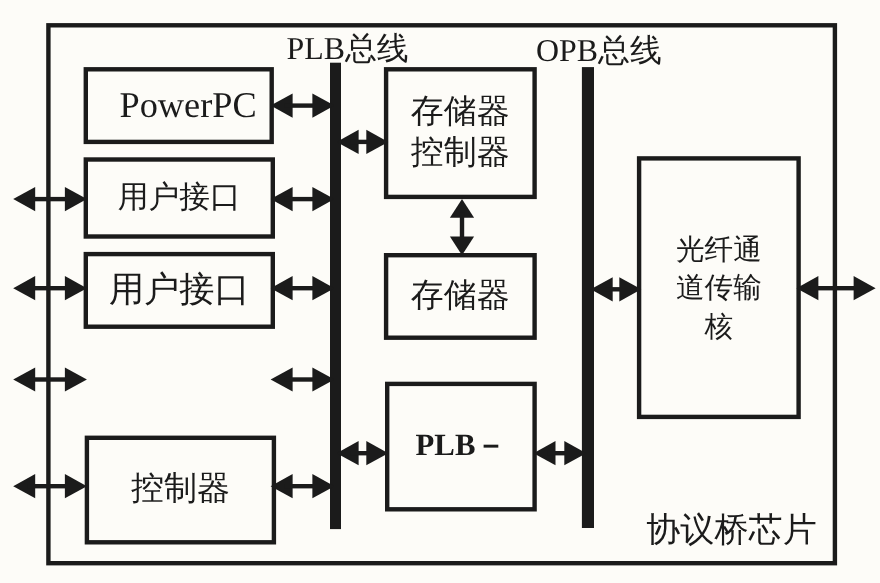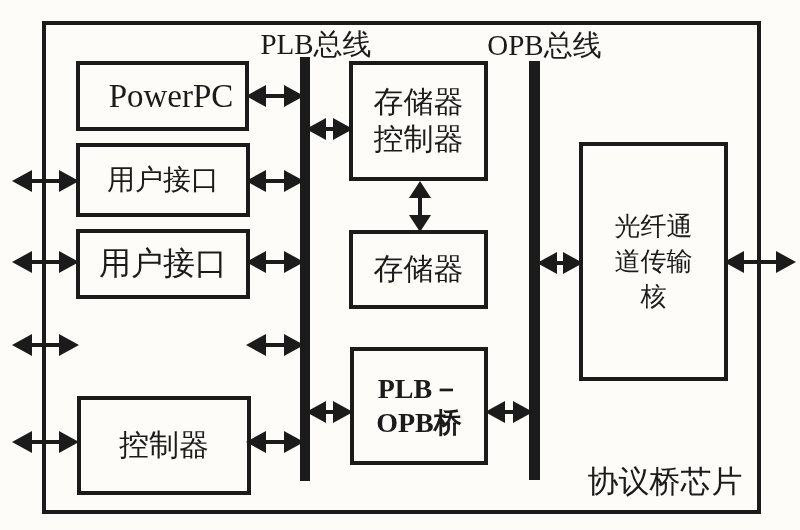--- a/index.html
+++ b/index.html
@@ -100,21 +100,20 @@
 
   <div class="box" style="left:349px;top:61px;width:139px;height:120px;font-size:30px;">
     <span>存储器</span>
     <span>控制器</span>
   </div>
   <div class="box" style="left:349px;top:230px;width:139px;height:79px;font-size:30px;">
     <span>存储器</span>
   </div>
   <div class="box" style="left:350px;top:347px;width:138px;height:118px;font-size:28px;font-weight:bold;">
     <span>PLB－</span>
-    <span>OPB桥</span>
   </div>
 
   <div class="box" style="left:579px;top:142px;width:149px;height:239px;font-size:26px;line-height:1.35;">
     <span>光纤通</span>
     <span>道传输</span>
     <span>核</span>
   </div>
 
   <div class="lbl" style="left:575px;top:461px;width:180px;font-size:31px;">协议桥芯片</div>
 

